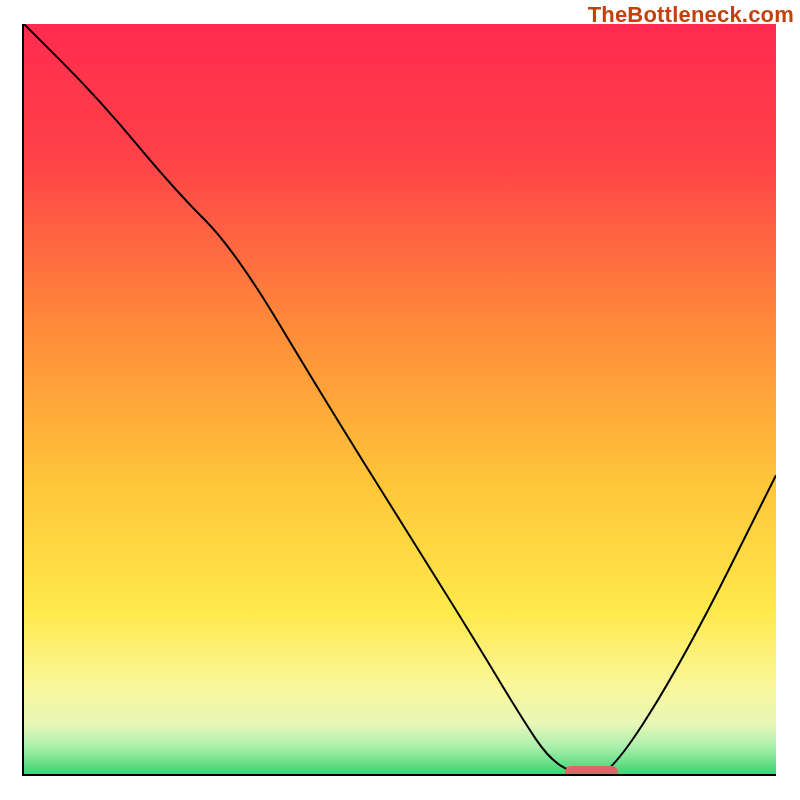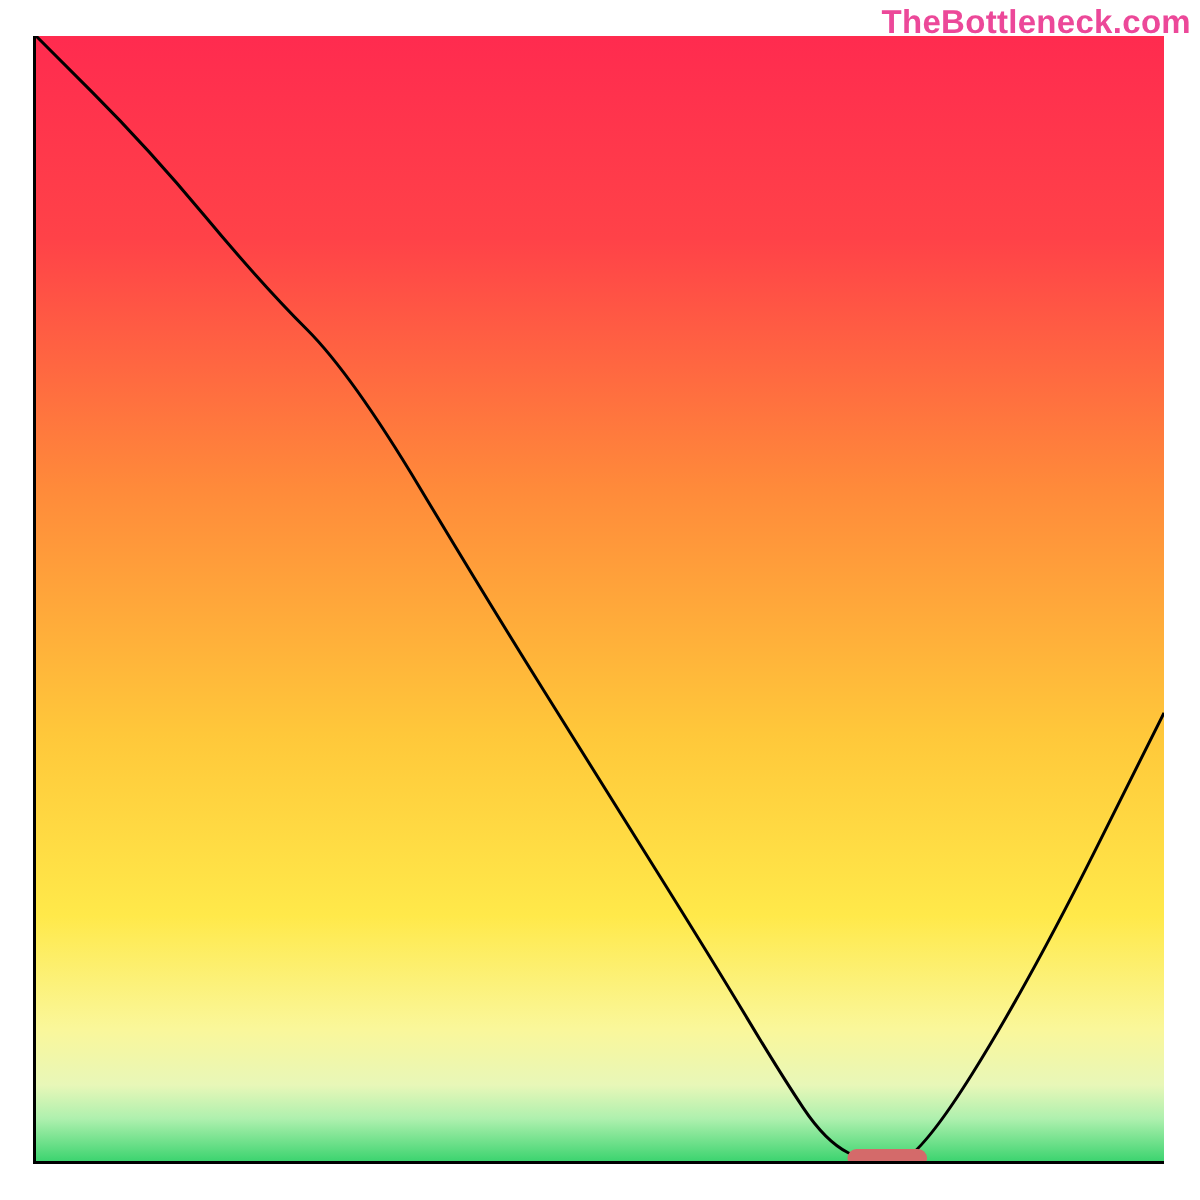--- a/index.html
+++ b/index.html
@@ -26,21 +26,21 @@
   .gradient {
     position: absolute;
     inset: 0;
   }
   .att {
     position: absolute;
     top: 2px;
     right: 6px;
     font-size: 22px;
     font-weight: 600;
-    color: #ec4899;
+    color: #c2410c;
     letter-spacing: 0.2px;
   }
   .axis-left {
     position: absolute;
     left: 22px;
     top: 24px;
     width: 2px;
     height: 752px;
     background: #000;
   }

